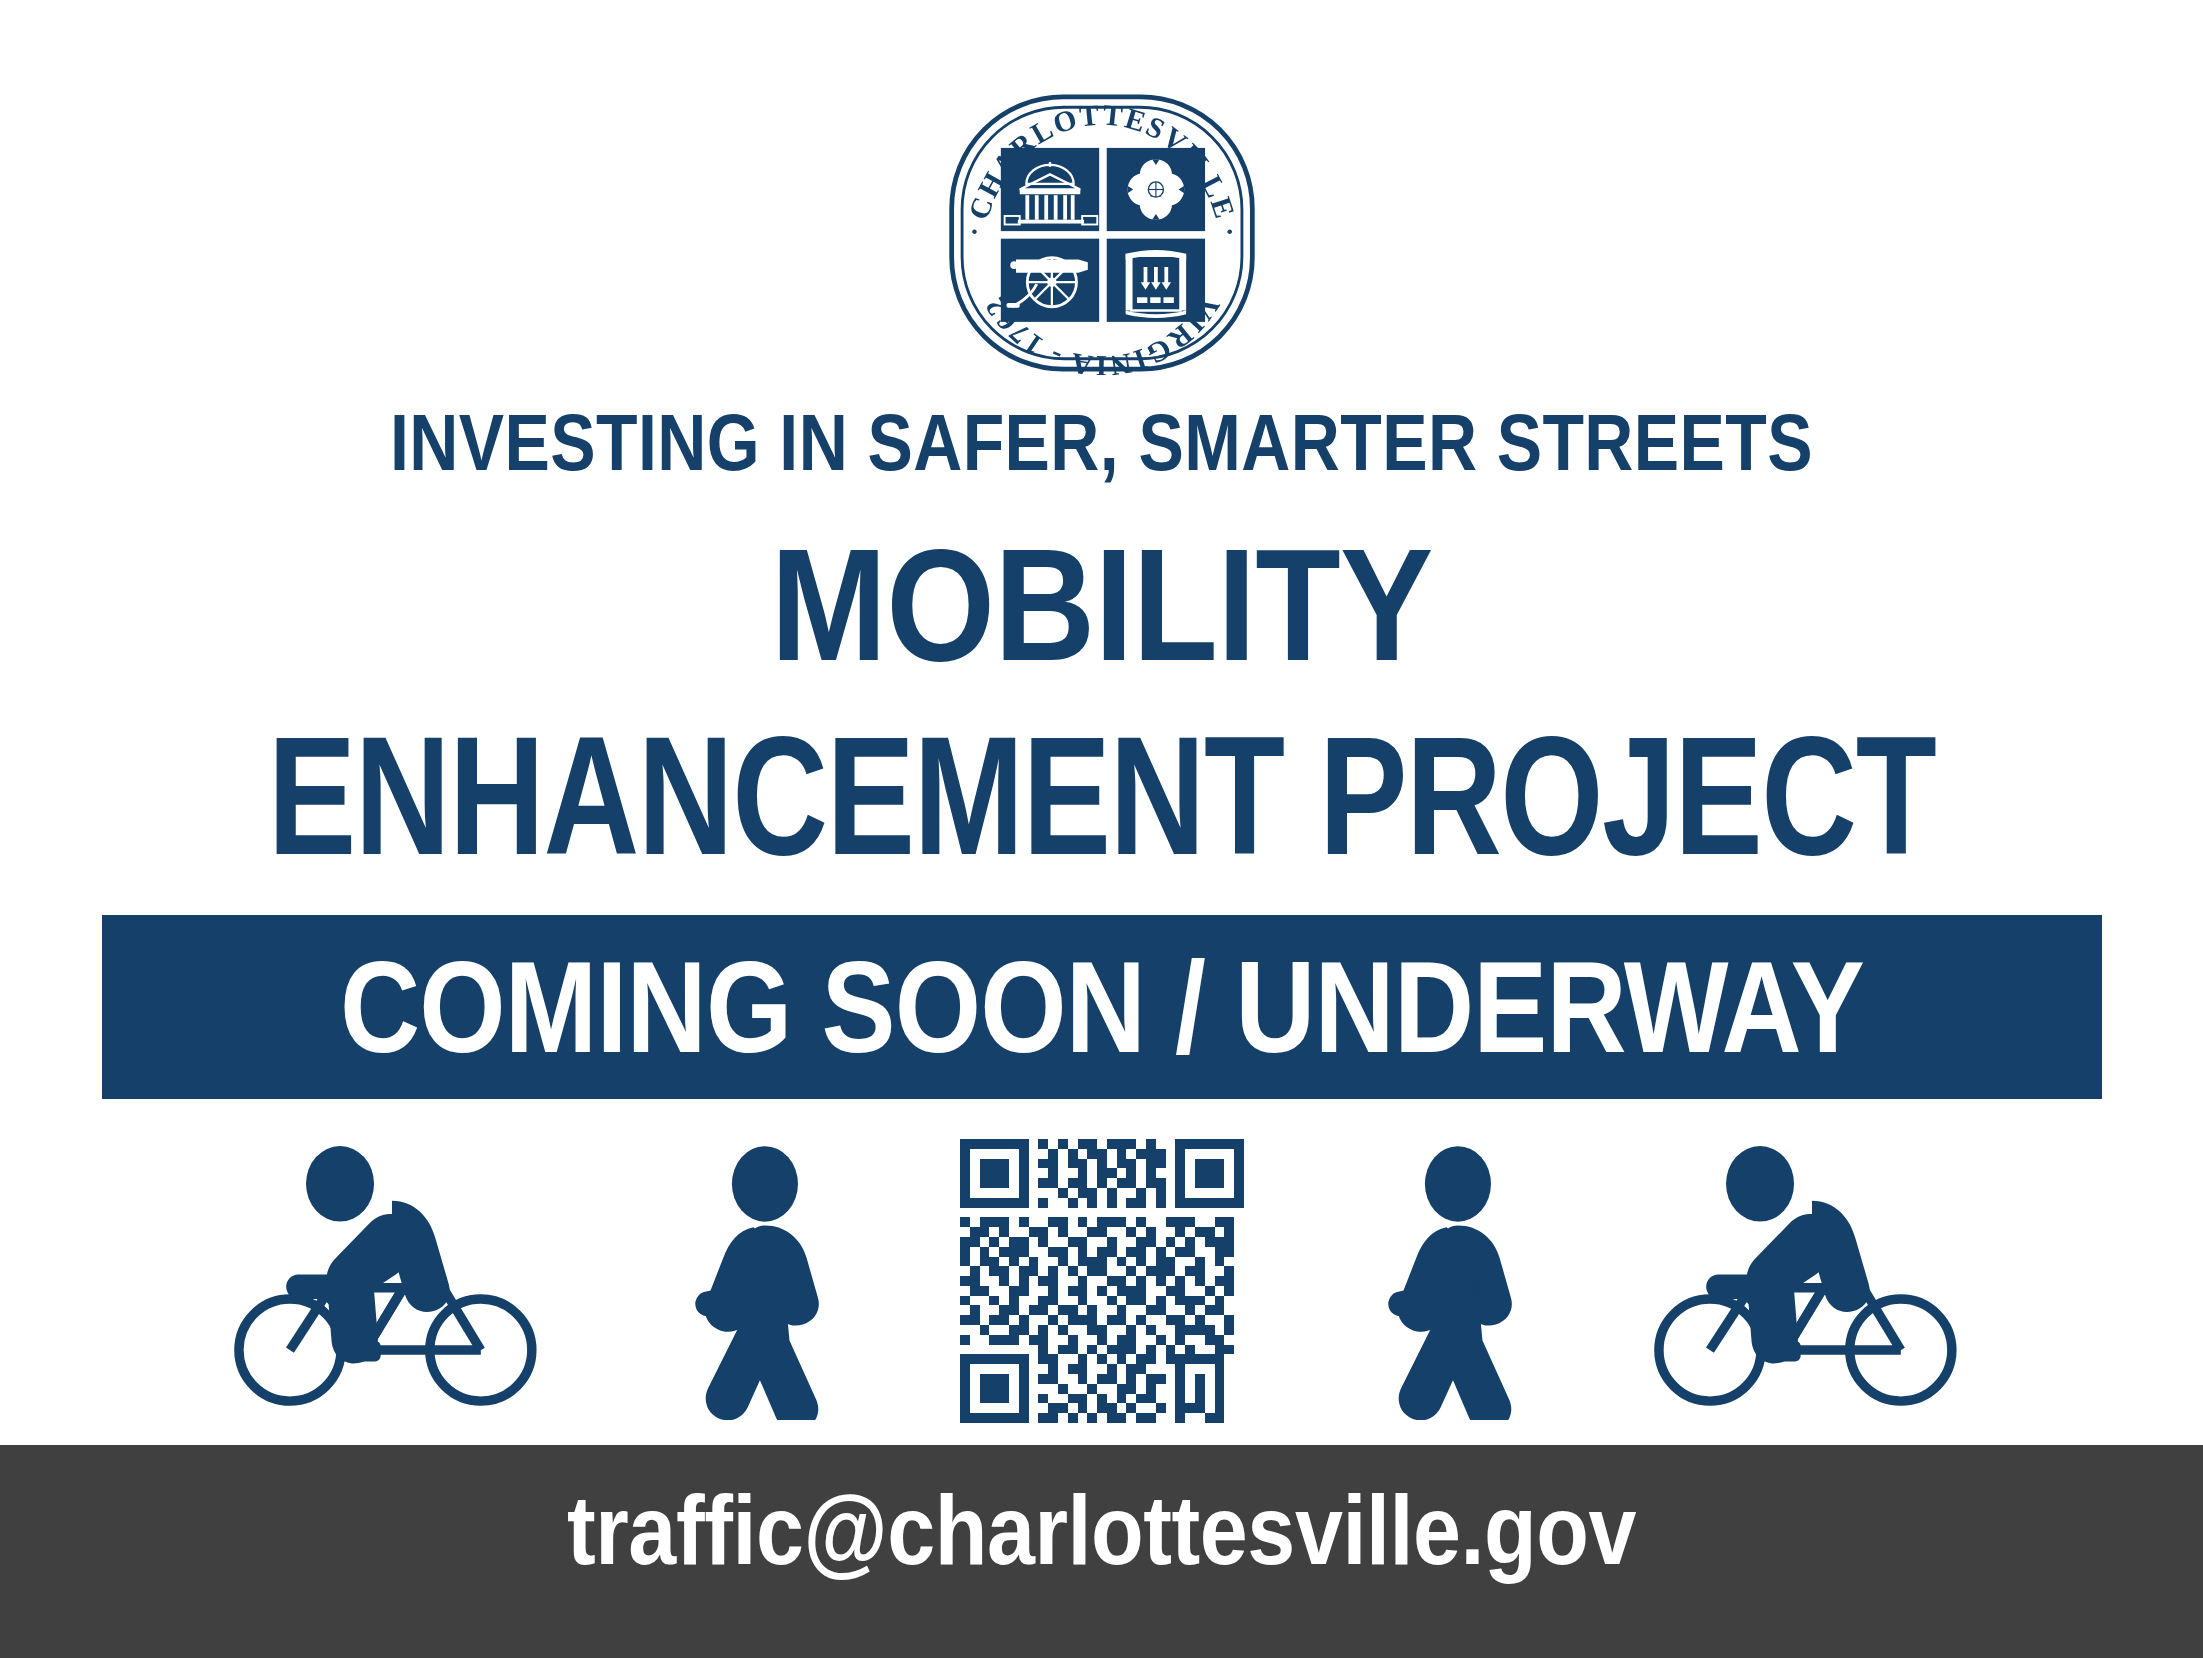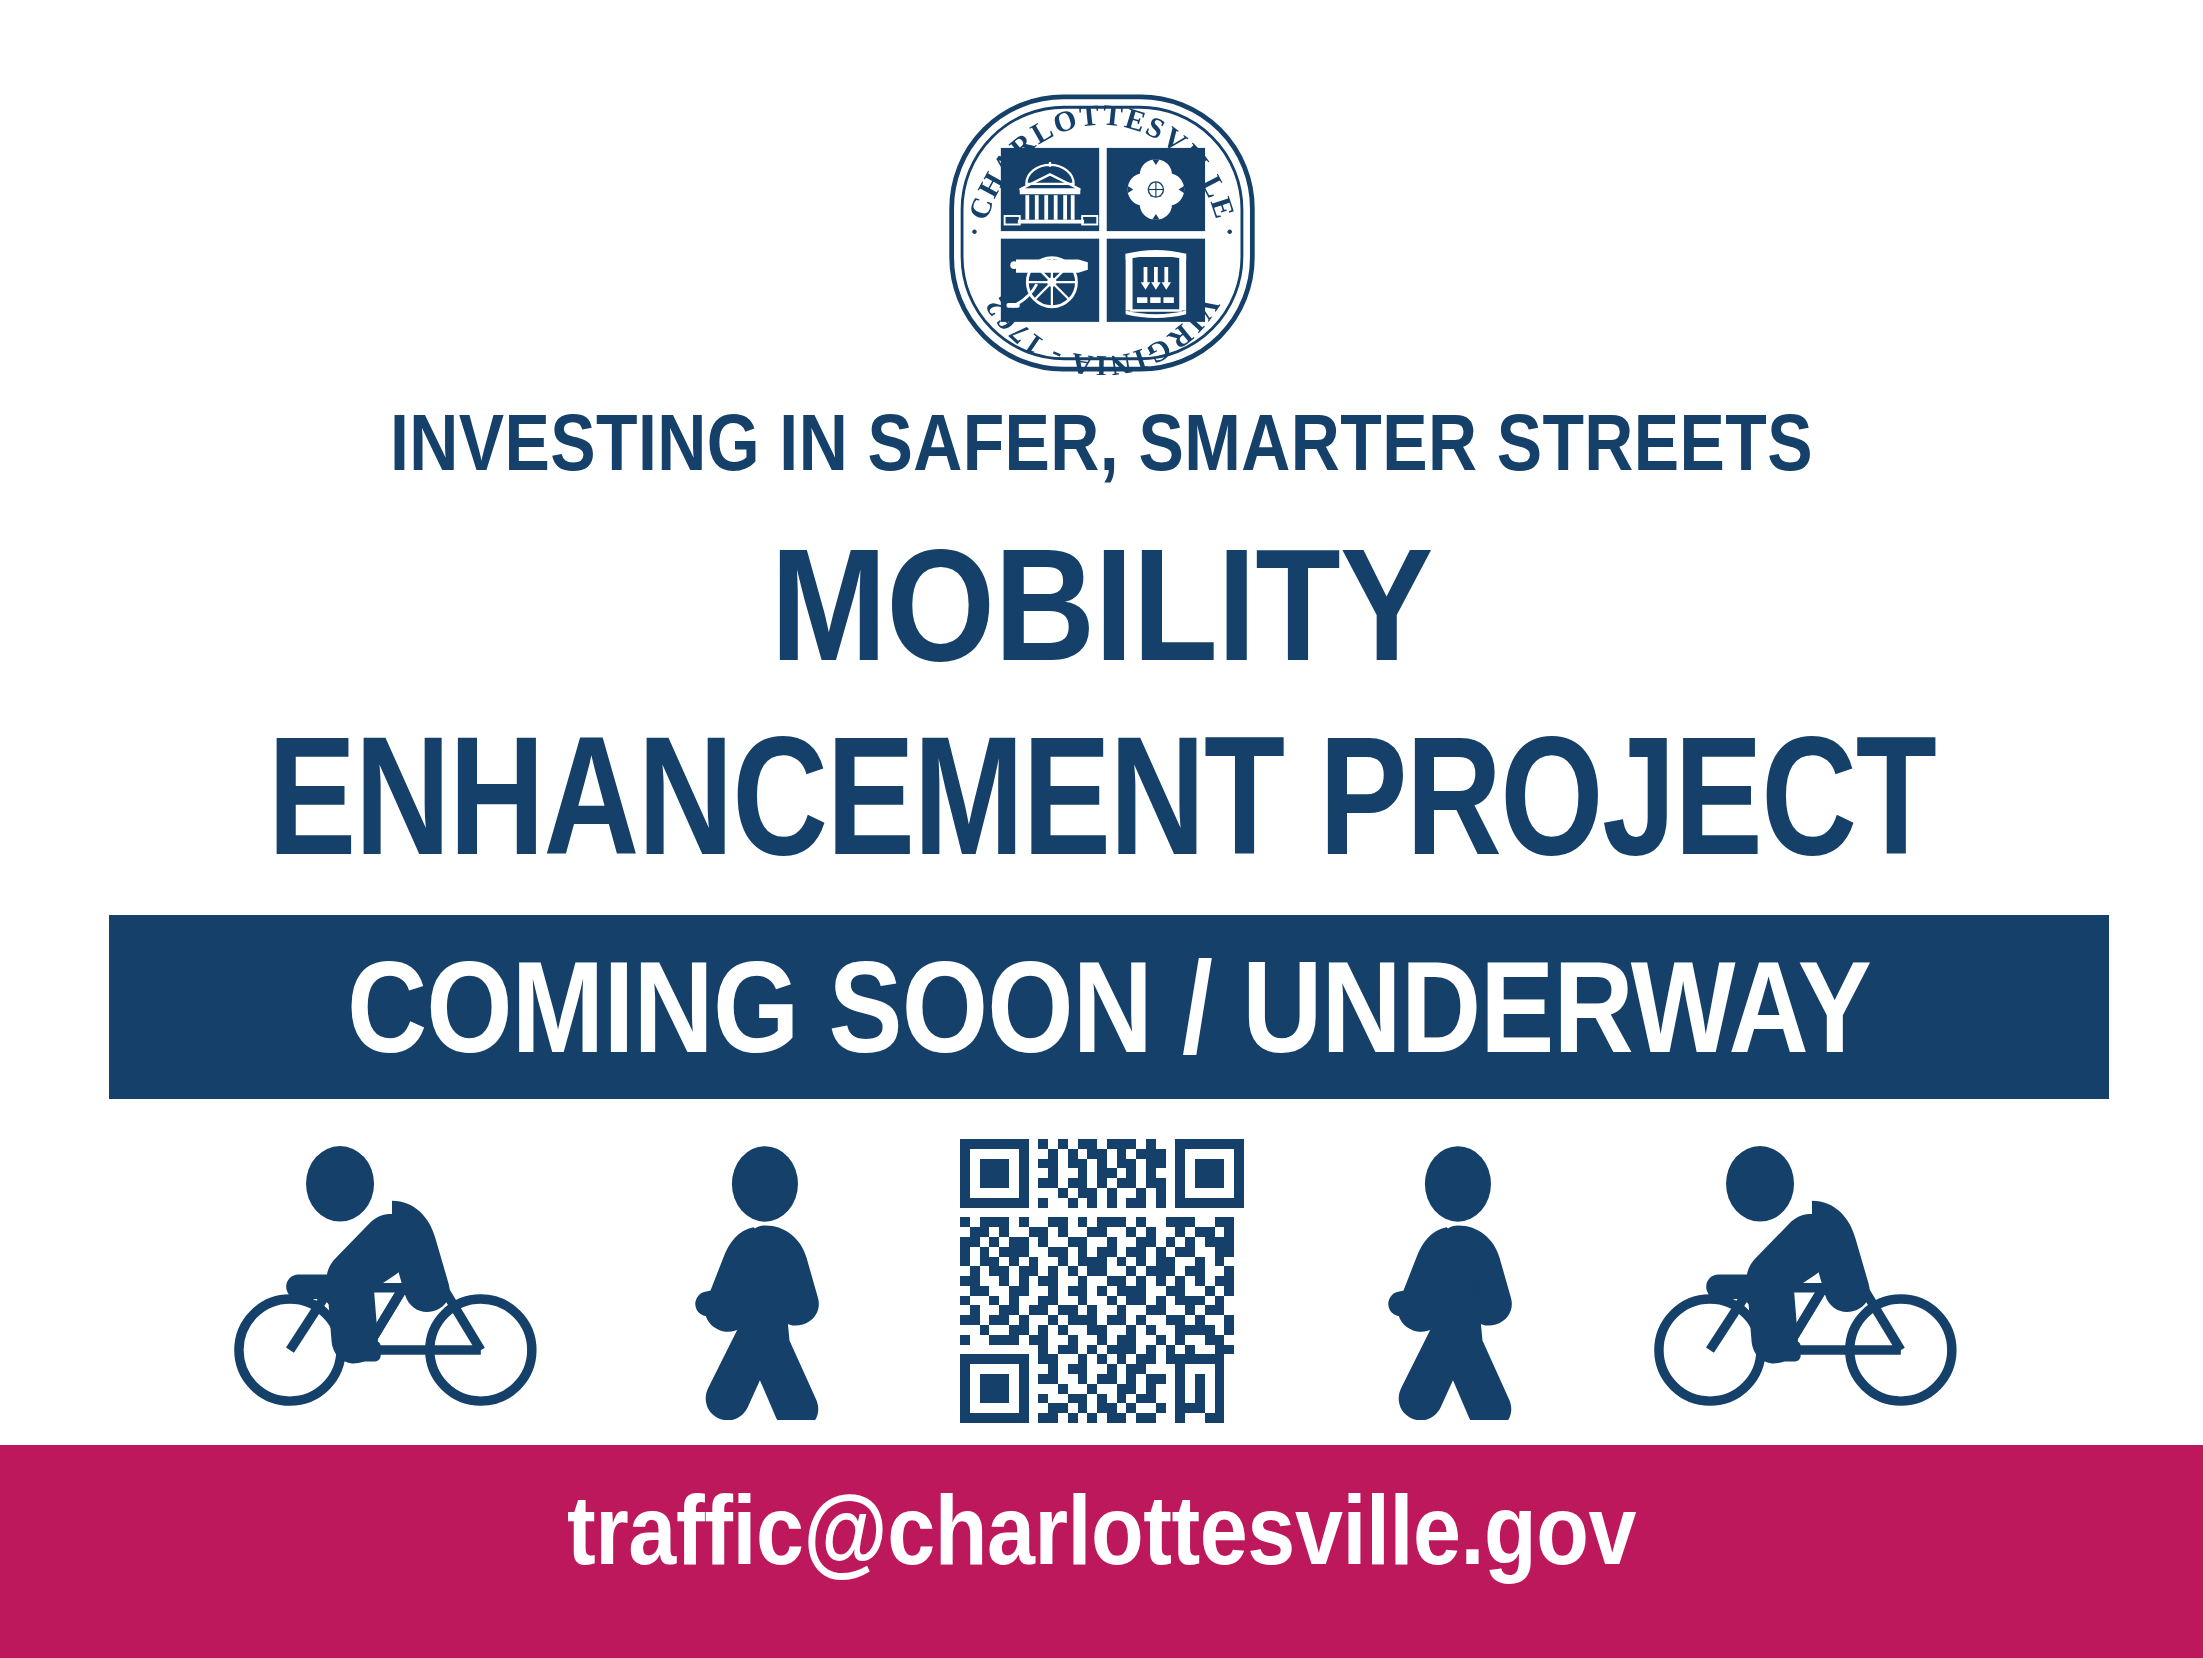--- a/index.html
+++ b/index.html
@@ -76,21 +76,21 @@
     line-height: 168px;
     letter-spacing: -1.9px;
     transform: scaleX(0.79);
     transform-origin: 50% 50%;
     white-space: nowrap;
   }
 
   
   .status-band {
     position: absolute;
-    left: 109px;
+    left: 102px;
     top: 915px;
     width: 2000px;
     height: 184px;
     background: #14406A;
   }
   .status-text {
     position: absolute;
     left: 0;
     top: 0;
     width: 100%;
@@ -124,21 +124,21 @@
   .icon-cell svg { display: block; }
   .qr-cell { display: block; }
 
   
   .footer-band {
     position: absolute;
     left: 0;
     top: 1445px;
     width: 2203px;
     height: 213px;
-    background: #be185d;
+    background: #404040;
   }
   .footer-text {
     position: absolute;
     left: 0;
     top: 0;
     width: 100%;
     height: 100%;
     display: flex;
     align-items: center;
     justify-content: center;

